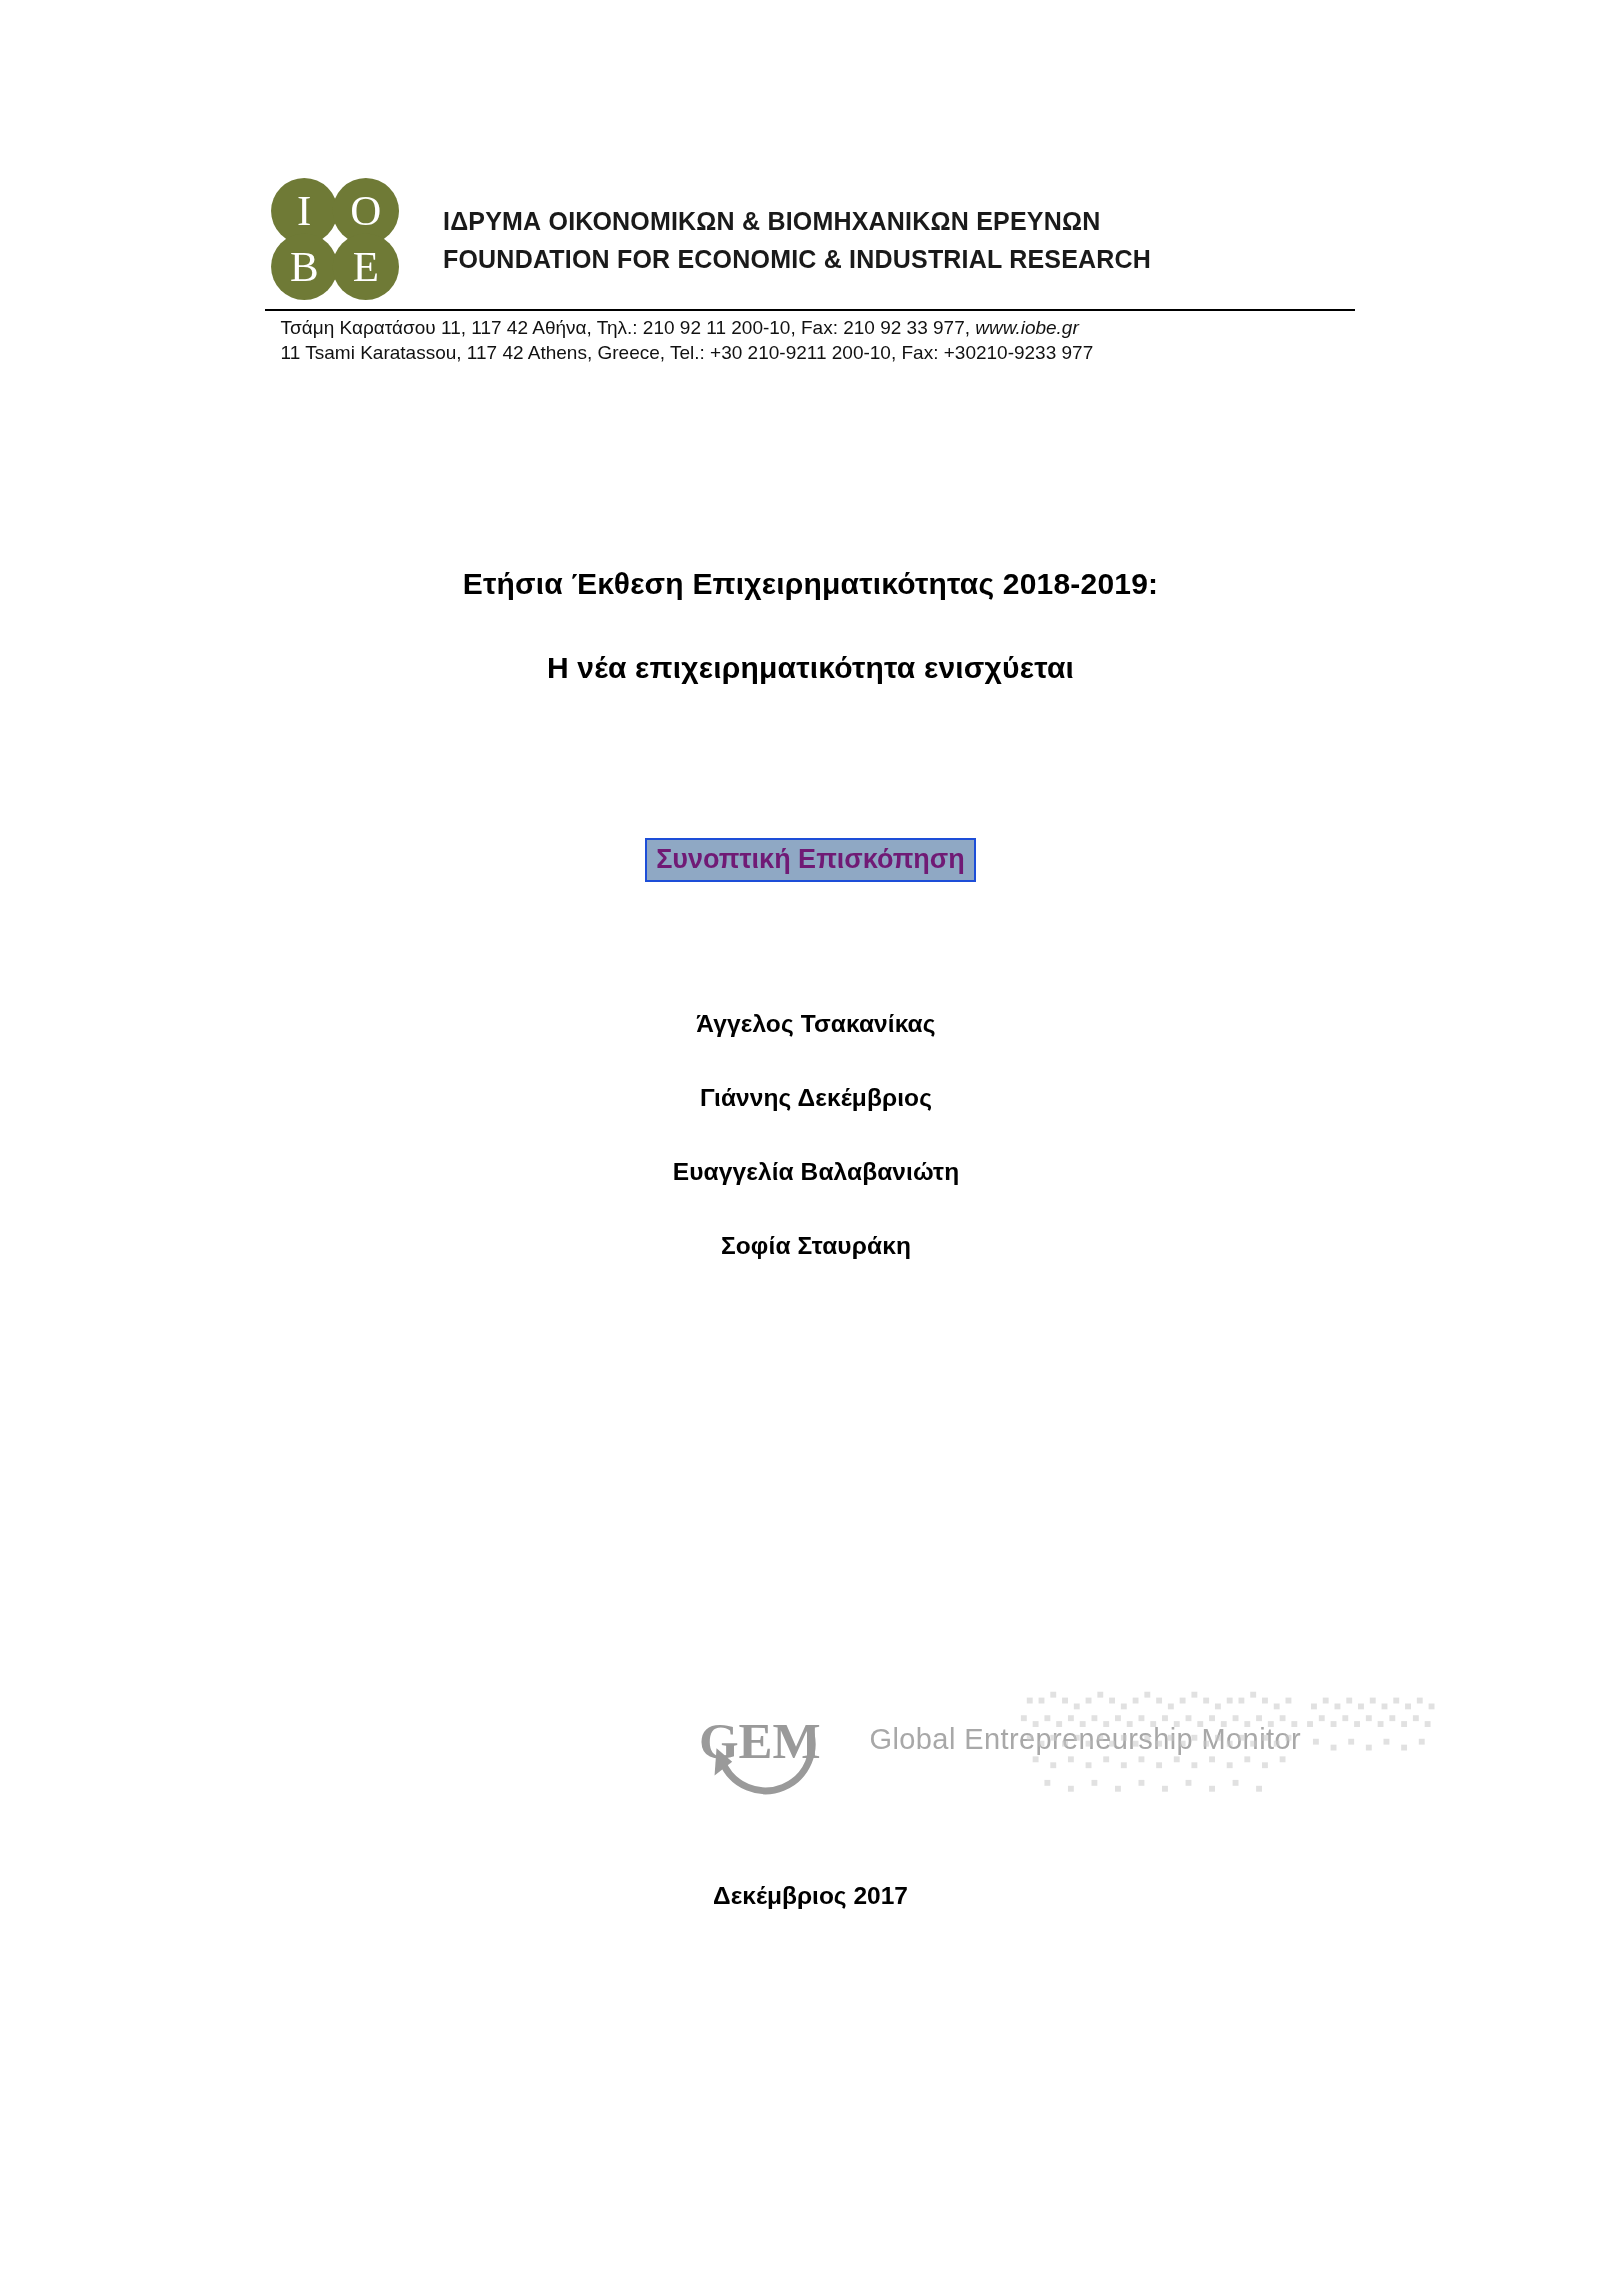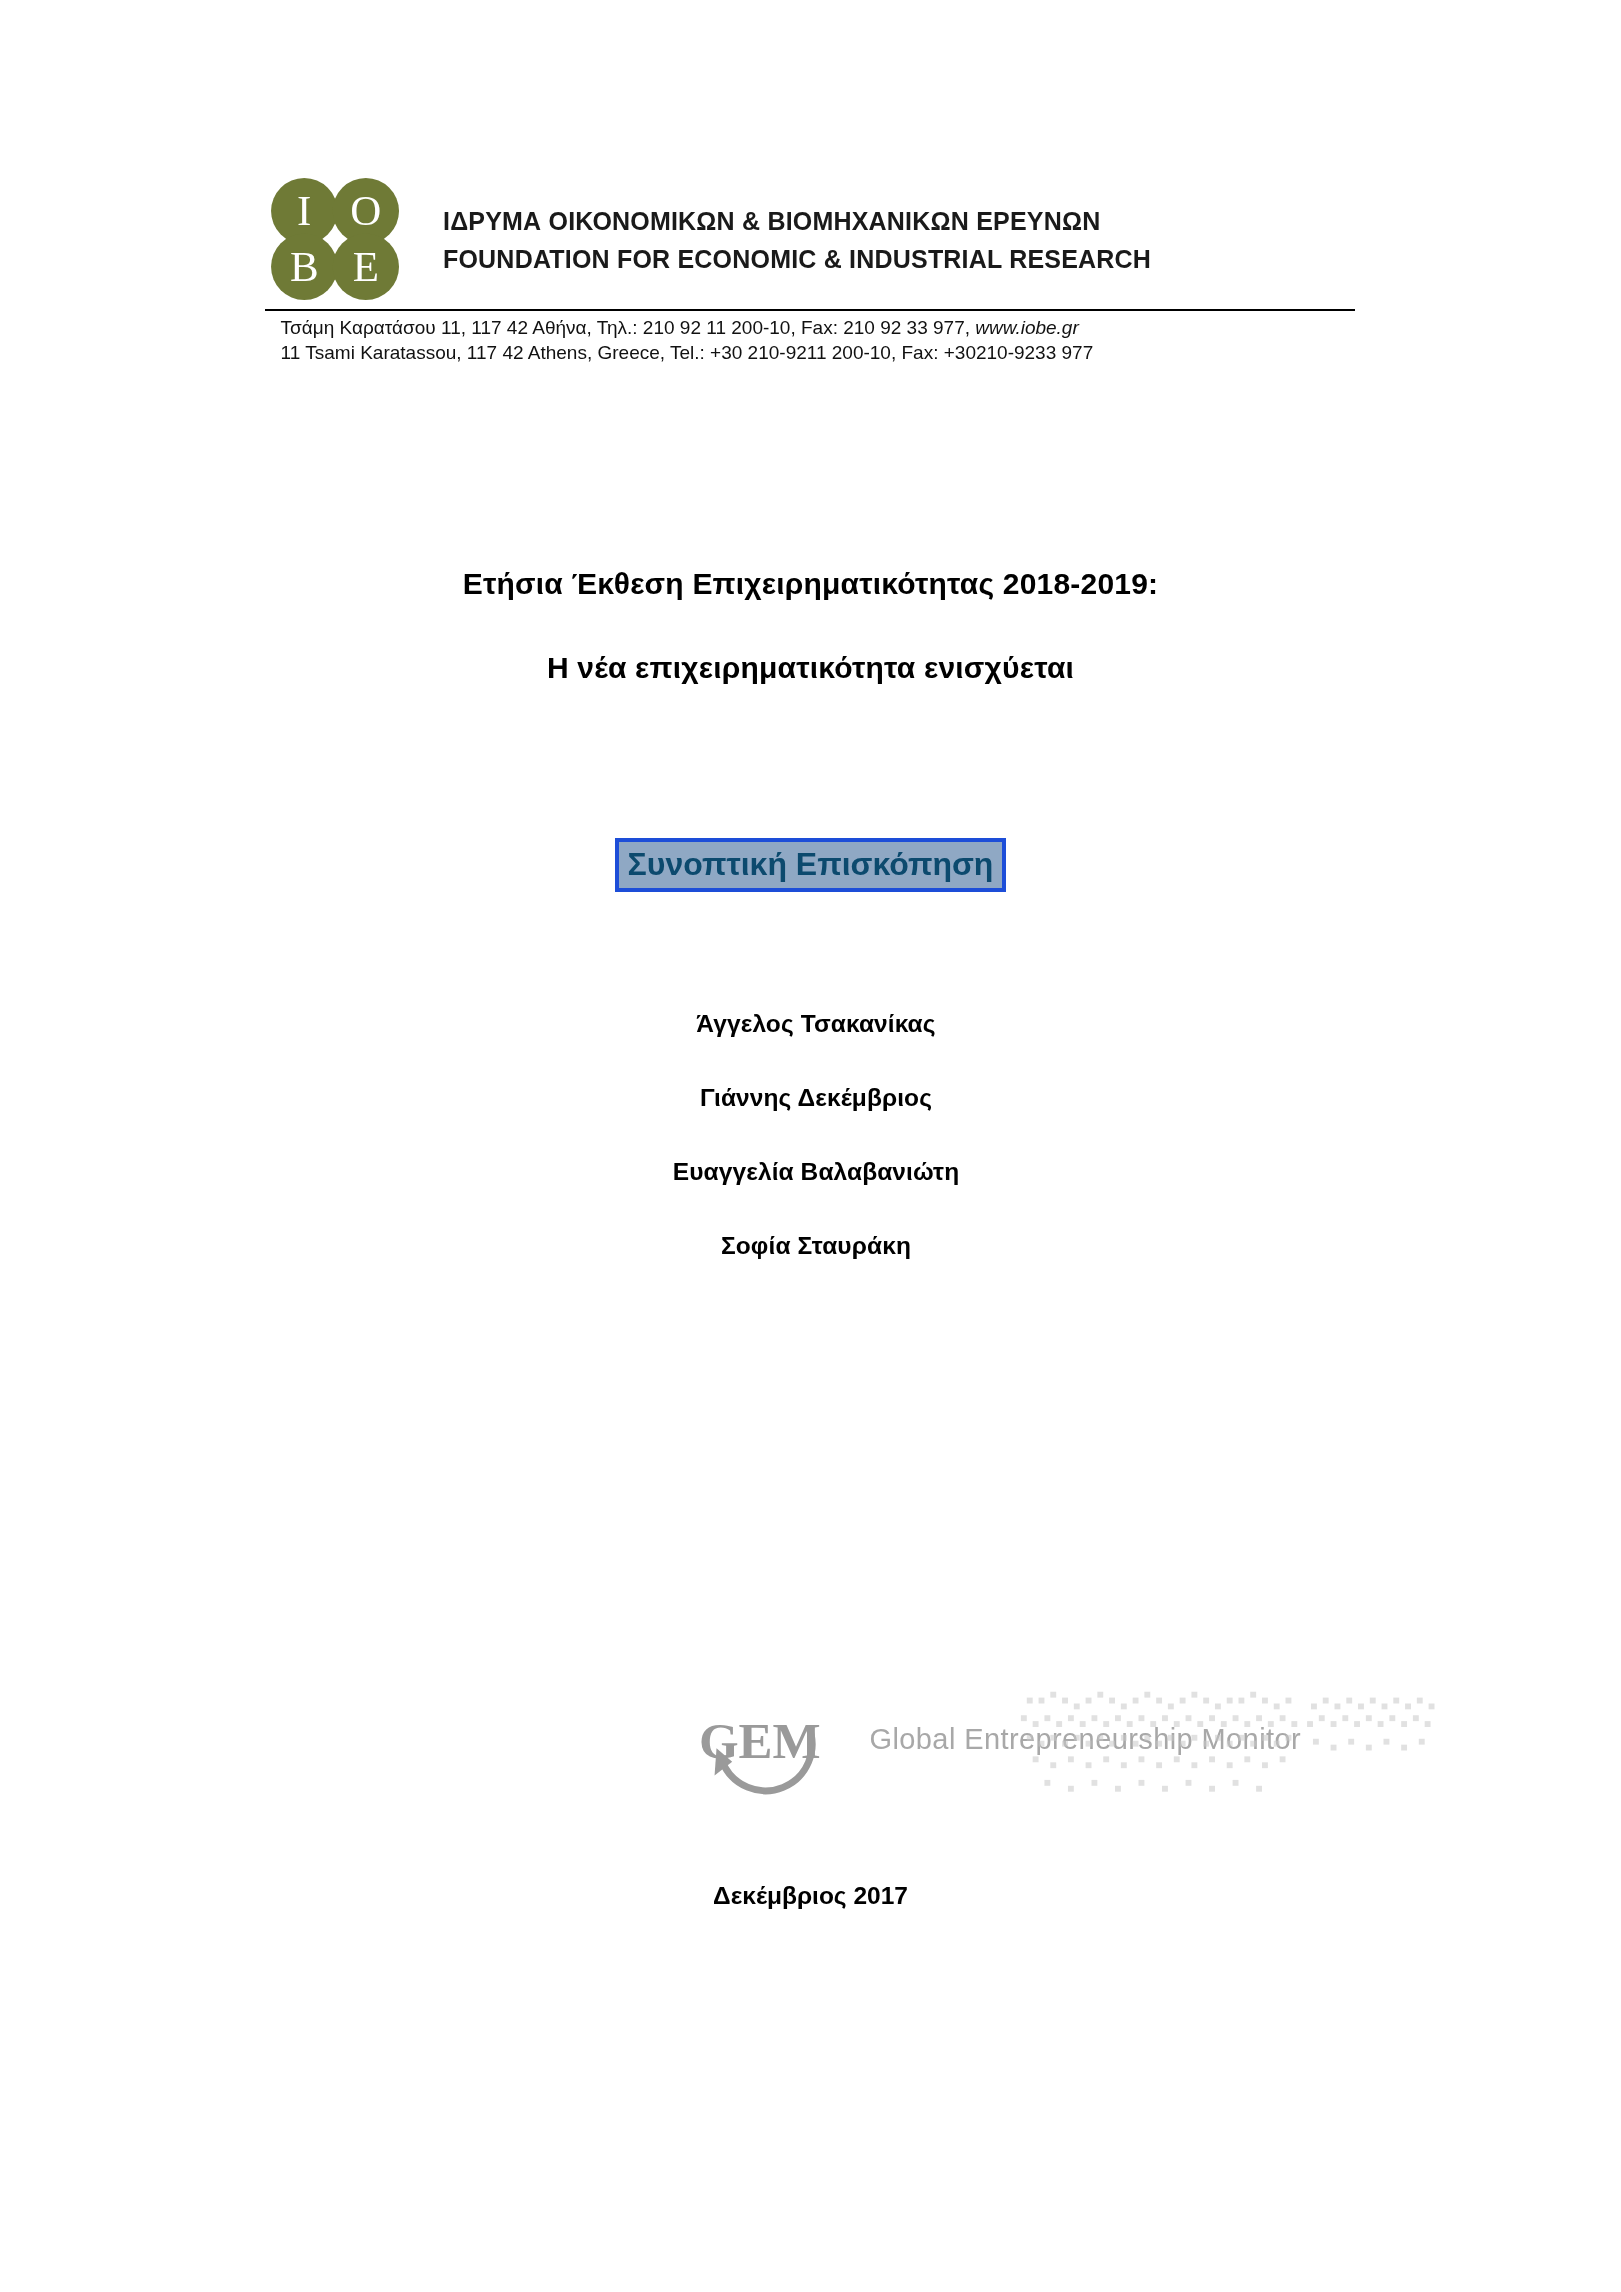--- a/index.html
+++ b/index.html
@@ -105,26 +105,26 @@
   .subtitle-wrap {
     position: absolute;
     left: 0;
     top: 838px;
     width: 1621px;
     text-align: center;
   }
   .subtitle-highlight {
     display: inline-block;
     background: #8fa8c4;
-    border: 4px solid #1d4ed8;
+    border: 2px solid #1d4ed8;
     padding: 3.9px 8.8px 4.9px 8.8px;
     font-family: "Liberation Sans", sans-serif;
     font-weight: bold;
-    font-size: 32px;
-    color: #0c4a6e;
+    font-size: 27px;
+    color: #701a75;
     line-height: 1.15;
   }
 
   
   .authors {
     position: absolute;
     left: 0;
     top: 1010px;
     width: 1621px;
     text-align: center;

